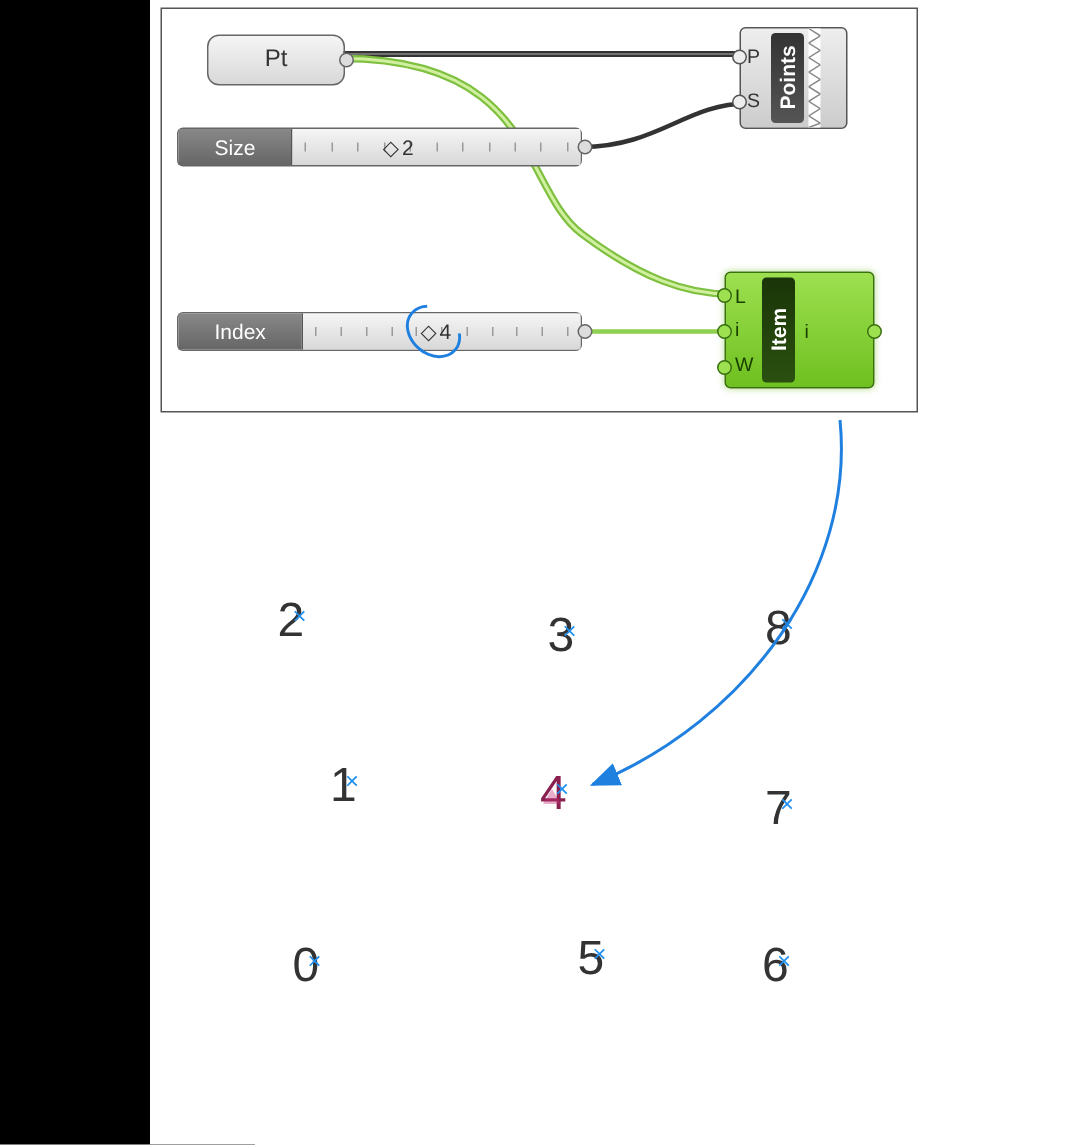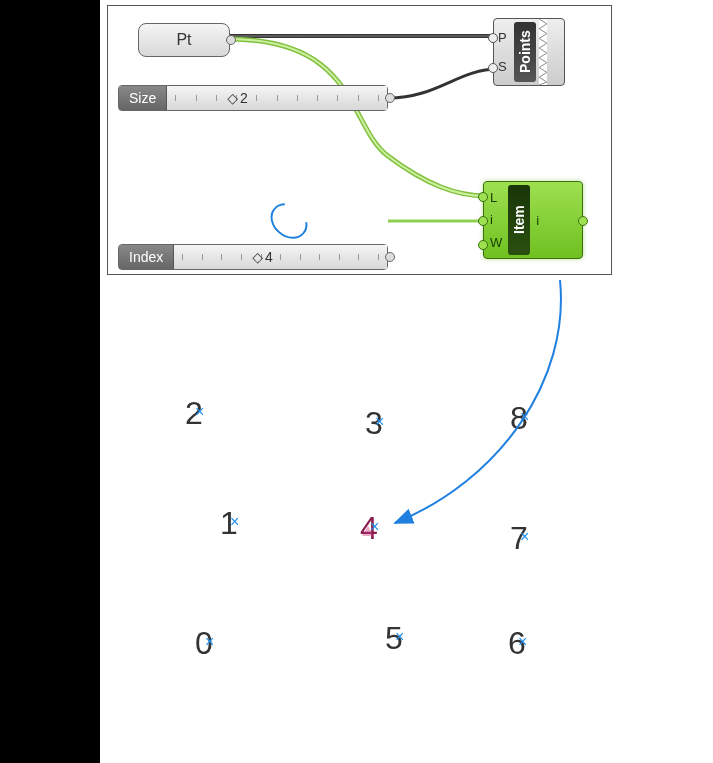--- a/index.html
+++ b/index.html
@@ -54,21 +54,21 @@
       overflow: visible;
     }
     
     .gh-slider-label {
       background: linear-gradient(to bottom, #888, #666);
       color: #fff;
       display: flex;
       align-items: center;
       justify-content: center;
       font-size: 14px;
-      padding: 0 10px;
+      padding: 0 24px;
       border-right: 1px solid #555;
     }
     
     .gh-slider-track {
       background: linear-gradient(to bottom, #f5f5f5, #d8d8d8);
       flex: 1;
       position: relative;
       display: flex;
       align-items: center;
     }
@@ -277,21 +277,21 @@
           <span></span>
       </div>
       <div class="slider-handle" style="left:60px;">
         <span>◇</span>
         <span>2</span>
       </div>
     </div>
     <div class="slider-nub"></div>
   </div>
 
-  <div class="gh-slider" style="left:10px; top:202px; width:270px;margin-top:36px;">
+  <div class="gh-slider" style="left:10px; top:202px; width:270px;">
     <div class="gh-slider-label">Index</div>
     <div class="gh-slider-track">
       <div class="tick-marks">
         <span></span>
           <span></span>
           <span></span>
           <span></span>
           <span></span>
         <span></span>
           <span></span>

